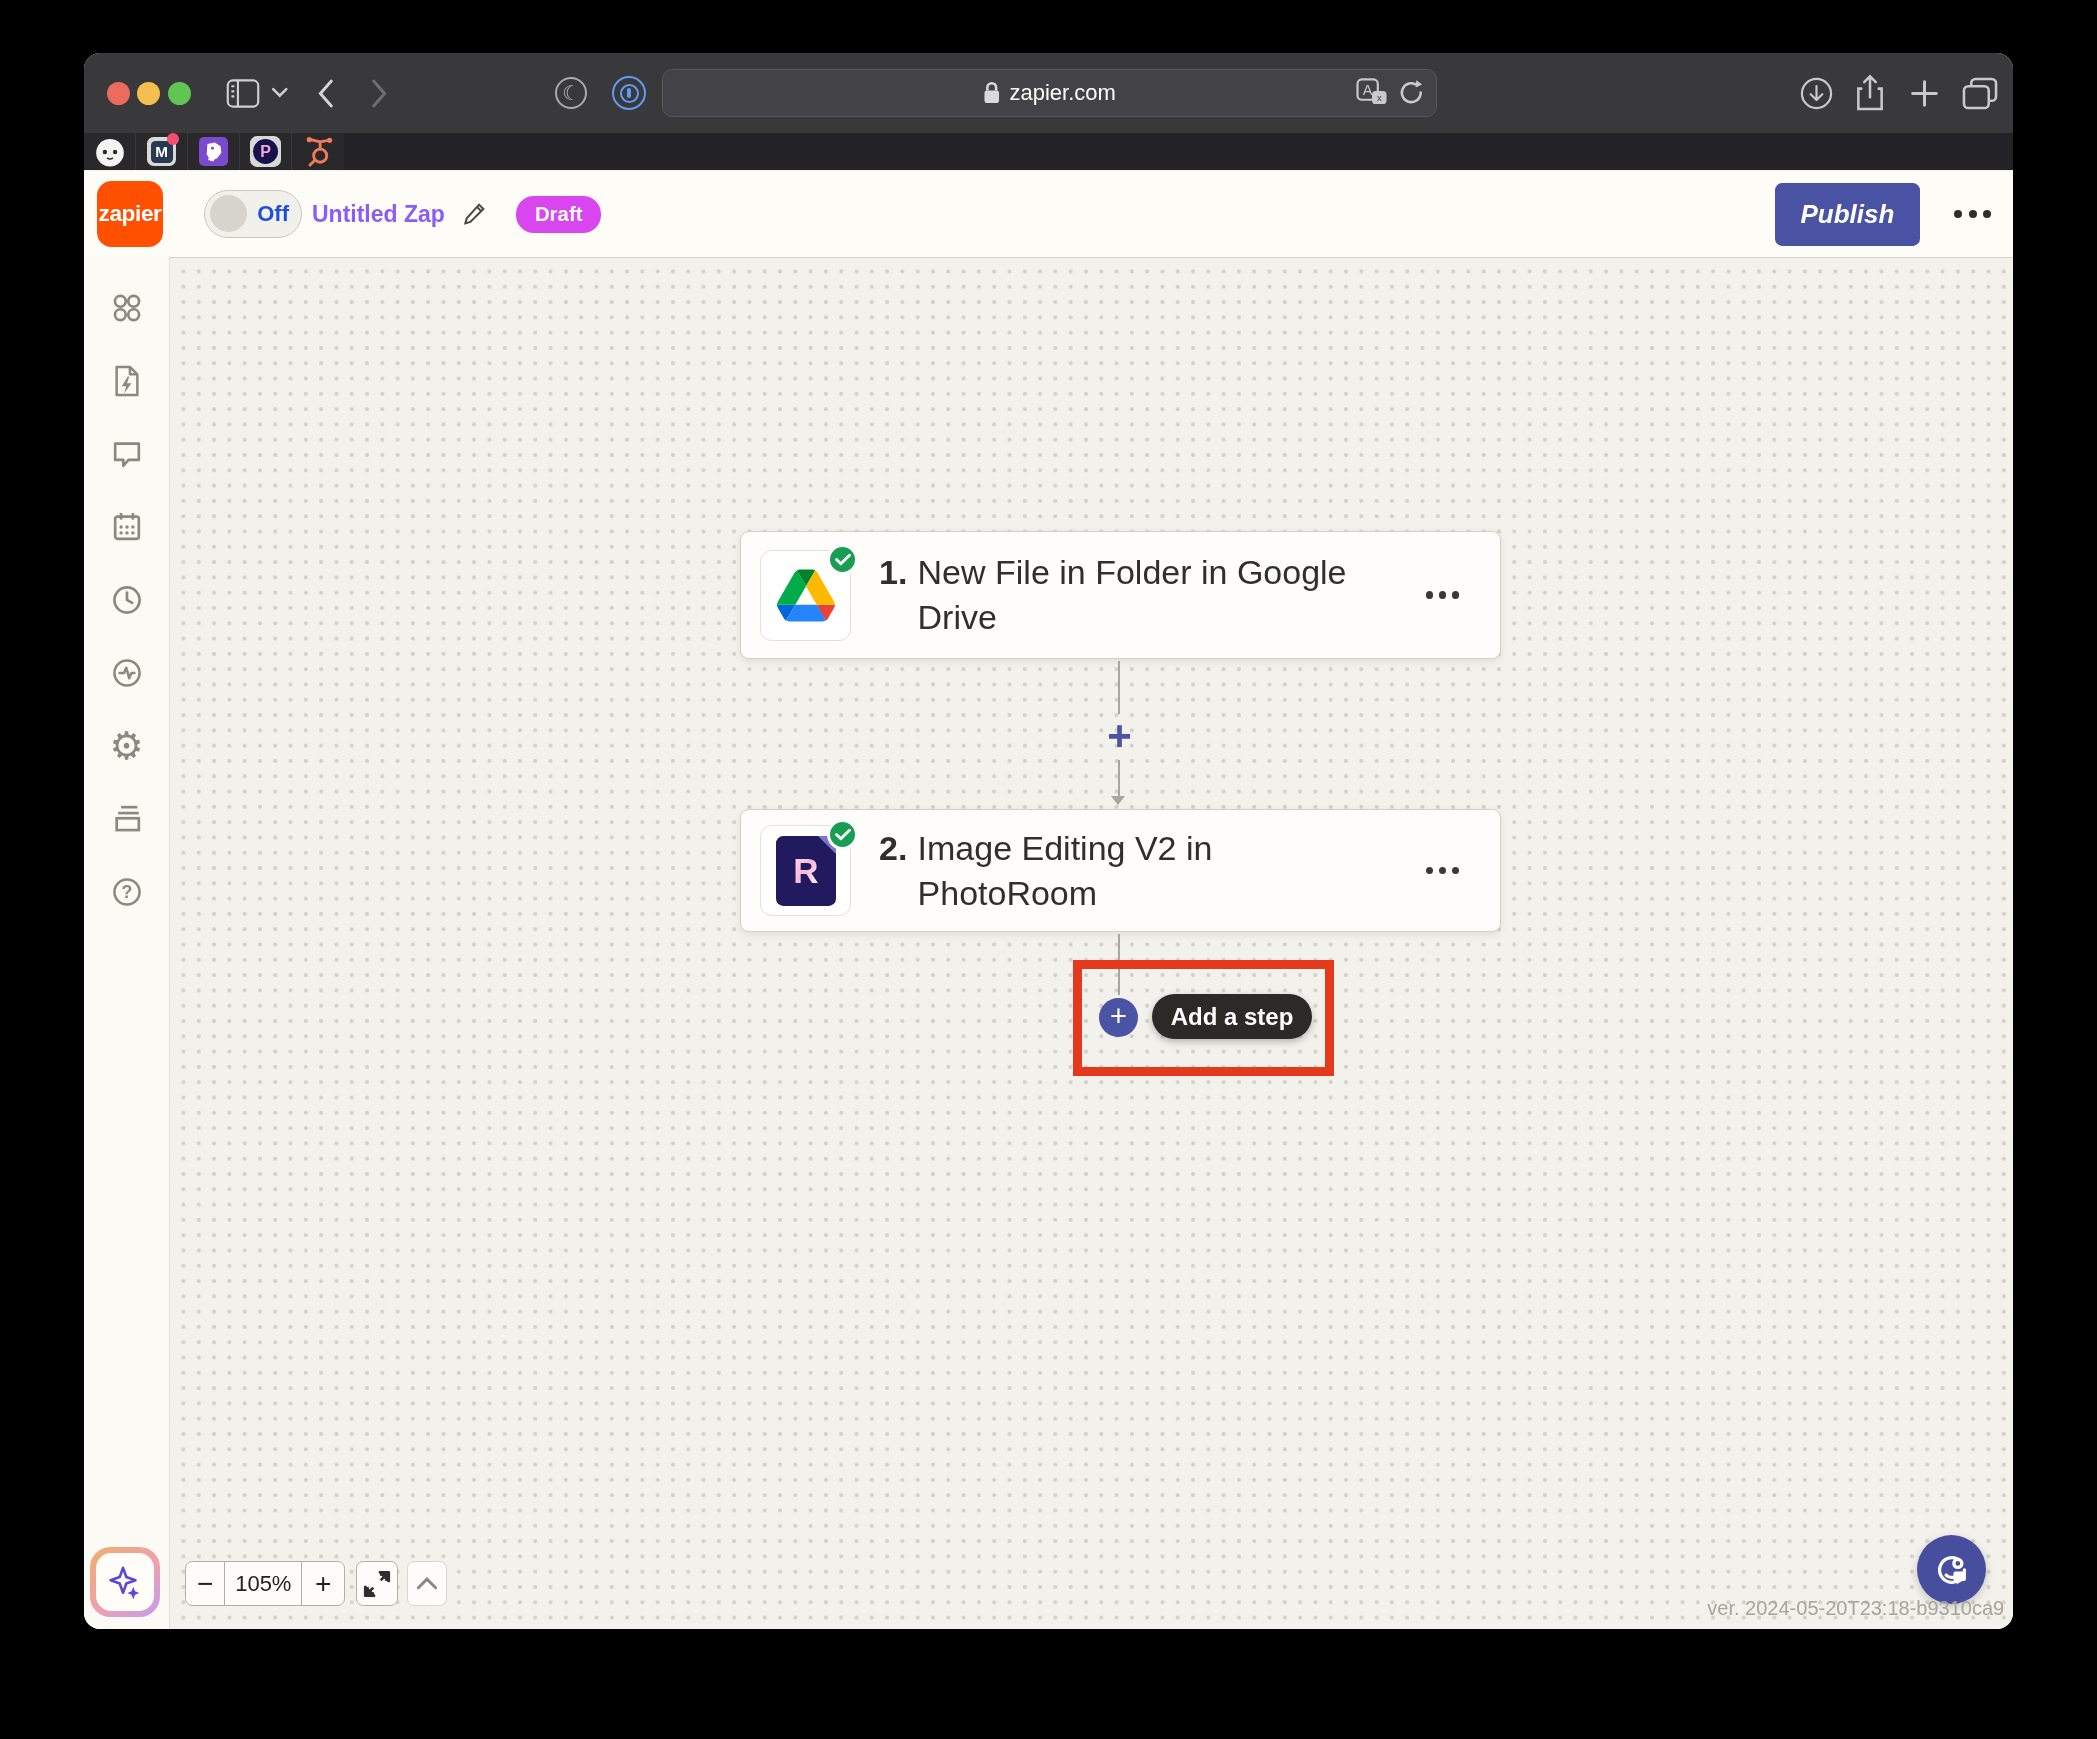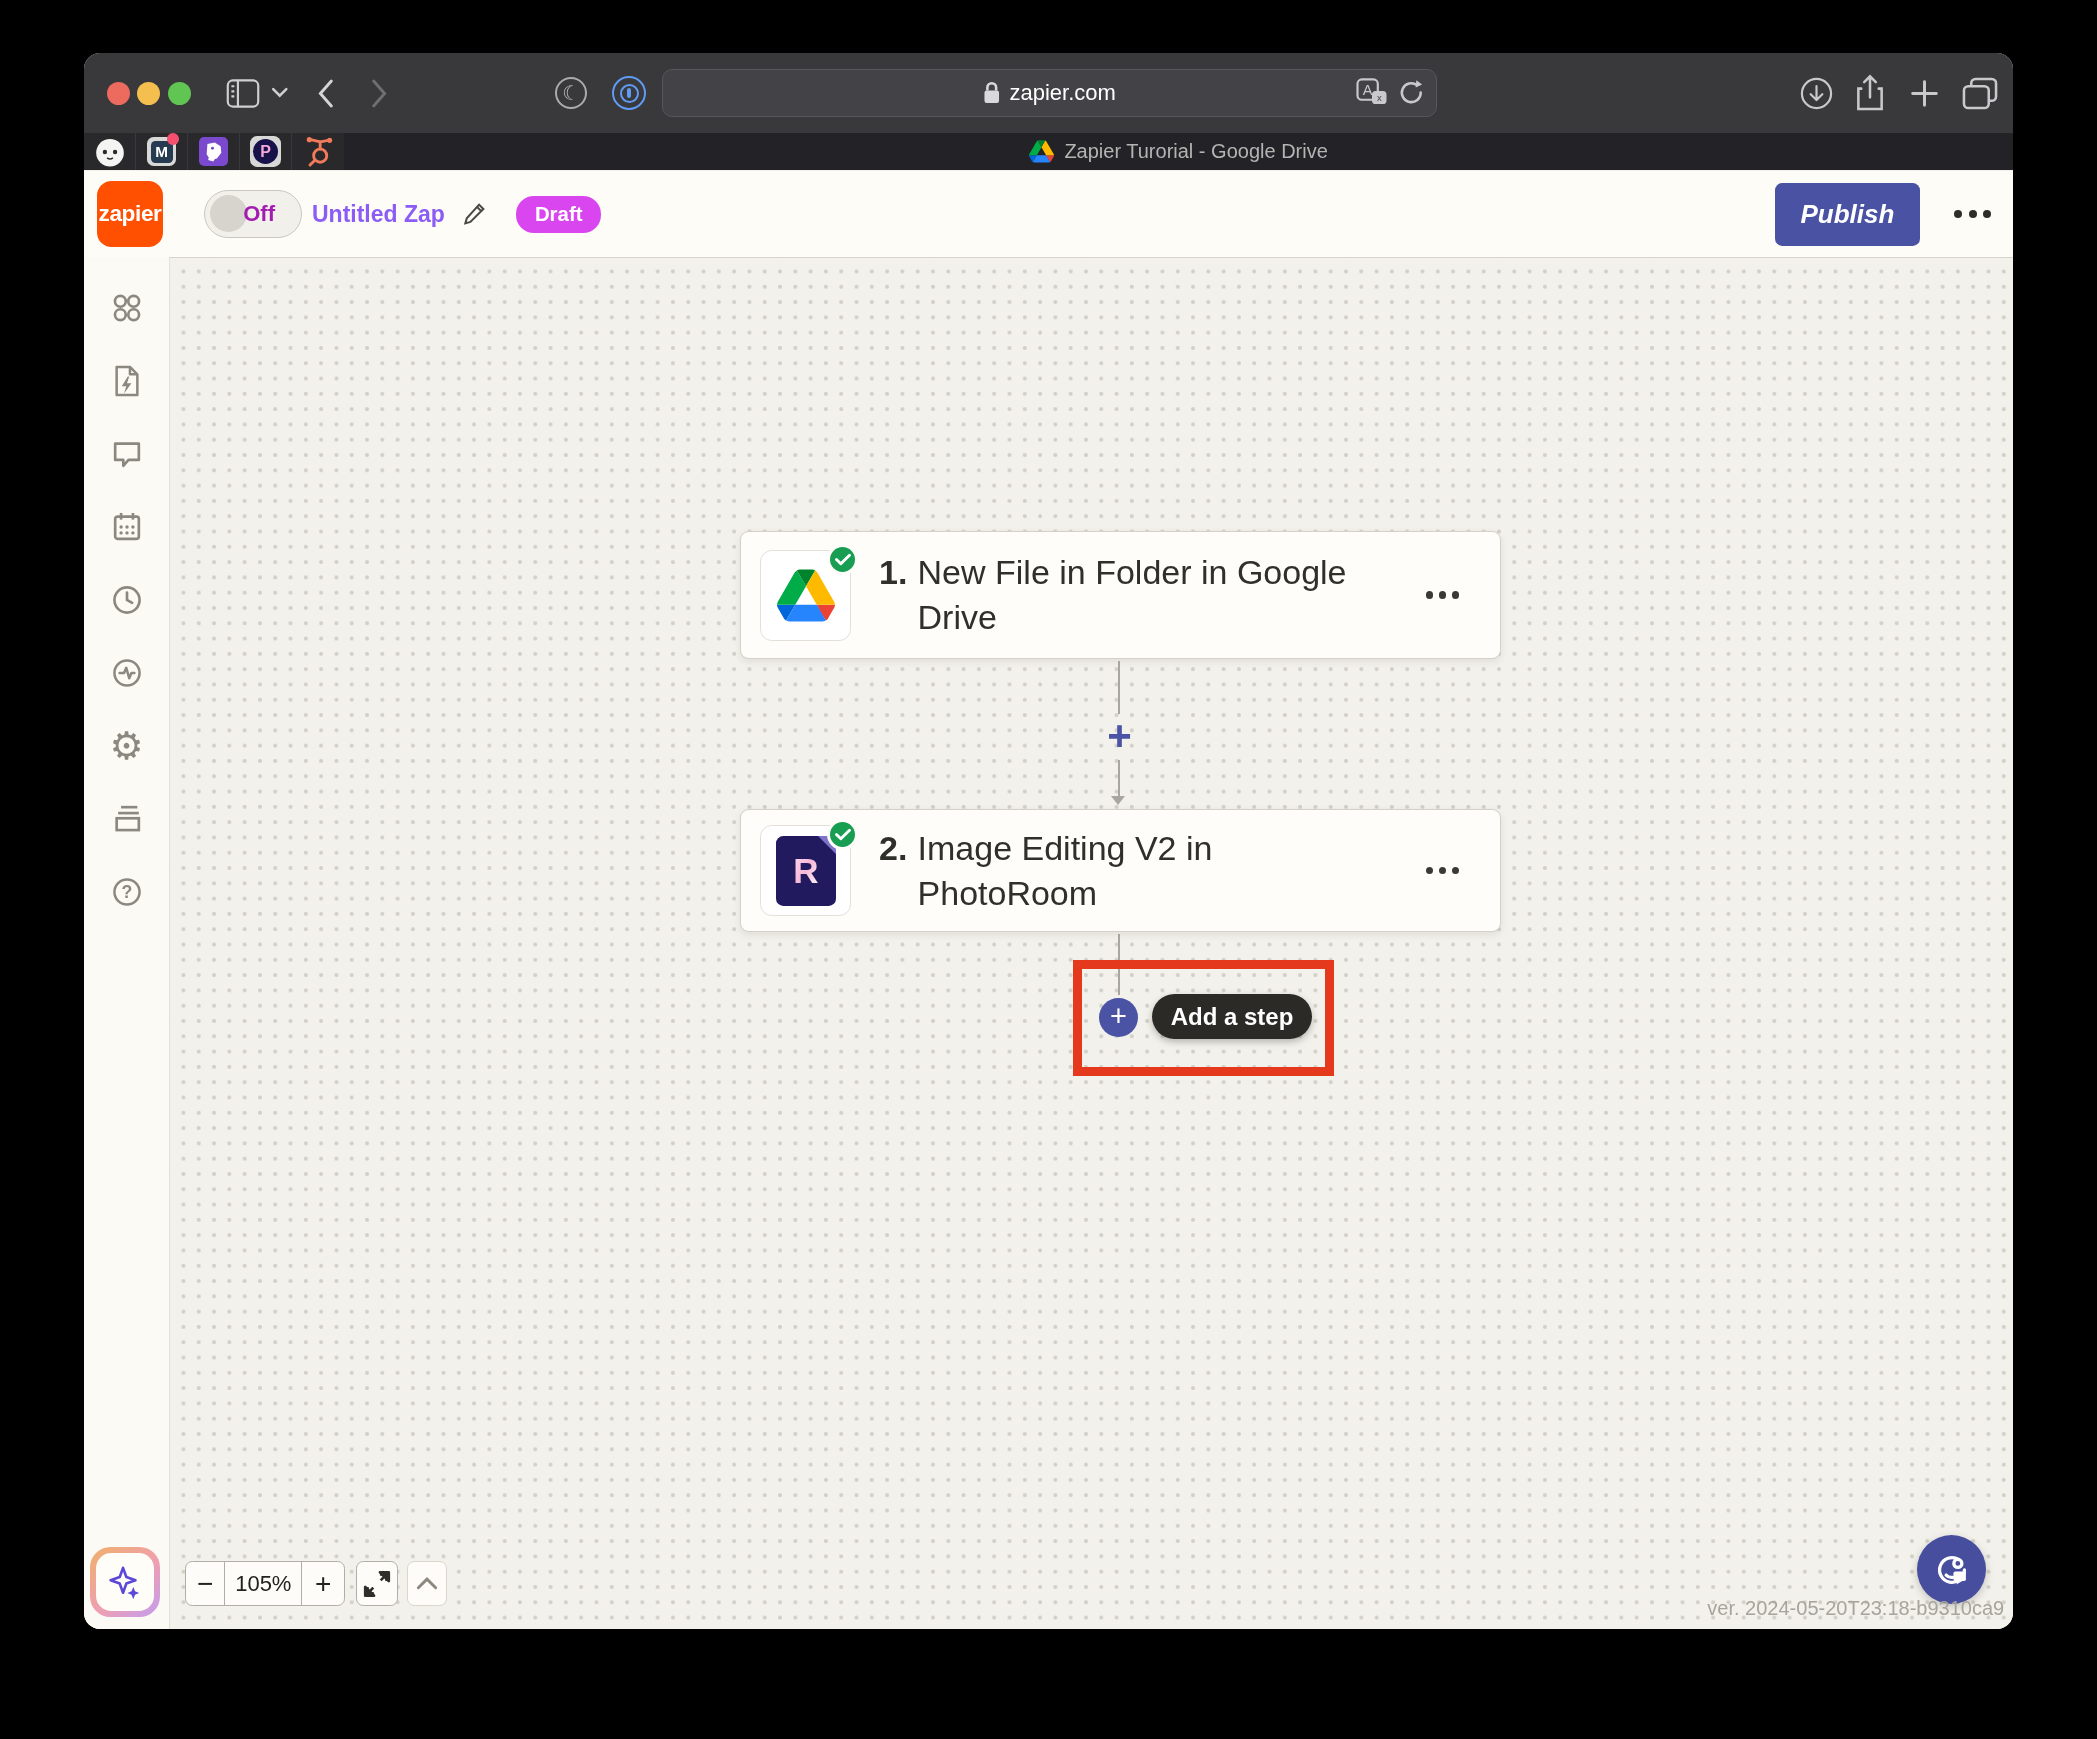--- a/index.html
+++ b/index.html
@@ -43,21 +43,21 @@
              color:#f2a9d8; font-weight:700; font-size:16px; }
 
   
   .appheader { position:absolute; left:0; top:118px; width:100%; height:86px; background:#fdfcf7;
                display:flex; align-items:center; padding:0 20.4px 0 13px; }
   .zap-logo { width:66px; height:66px; border-radius:14.6px; background:#ff4f00; color:#fff;
               display:flex; align-items:center; justify-content:center; font-size:22.6px; font-weight:700; letter-spacing:-0.4px; flex:none; }
   .toggle { margin-left:41px; width:98px; height:48px; border-radius:24px; background:#f1f0ea; border:1.5px solid #c9c7bf;
             display:flex; align-items:center; flex:none; position:relative; }
   .knob { position:absolute; left:5.1px; top:4.4px; width:37px; height:37px; border-radius:50%; background:#d6d4cd; }
-  .toggle-label { position:absolute; right:26px; font-size:22px; font-weight:700; color:#a21caf; }
+  .toggle-label { position:absolute; right:12px; font-size:22px; font-weight:700; color:#1d4ed8; }
   .zap-title { margin-left:10px; font-size:23px; font-weight:700; color:#8b5cf6; }
   .pencil { margin-left:16px; }
   .draft-badge { margin-left:29px; height:37px; padding:0 19px; border-radius:18px; background:#d946ef; color:#fff;
                  font-size:20.4px; font-weight:700; display:flex; align-items:center; }
   .publish-btn { margin-left:auto; width:145px; height:63px; border-radius:7.3px; background:#4a52a3; color:#fff;
                  font-size:26px; font-weight:700; display:flex; align-items:center; justify-content:center;font-style:italic; }
   .hdots { margin-left:34px; margin-right:1.5px; display:flex; gap:6.6px; }
   .hdots i { width:8px; height:8px; border-radius:50%; background:#2e2d29; }
 
   
@@ -252,31 +252,20 @@
       <svg width="32" height="32" viewBox="0 0 44 44" fill="none" stroke="#f07a59" stroke-width="4">
         <circle cx="25" cy="27" r="9"></circle>
         <path d="M25 18 V8 M25 8 L12 5 M25 8 L36 6" stroke-linecap="round"></path>
         <circle cx="10" cy="5" r="3.5" fill="#f07a59" stroke="none"></circle>
         <circle cx="38" cy="6" r="3.5" fill="#f07a59" stroke="none"></circle>
         <path d="M17 34 L11 40" stroke-linecap="round"></path>
       </svg>
     </div>
 
 
-    <div class="tab-inactive">
-      <svg width="25" height="22.6" viewBox="0 0 87.3 78">
-        <path d="m6.6 66.85 3.85 6.65c.8 1.4 1.95 2.5 3.3 3.3l13.75-23.8h-27.5c0 1.55.4 3.1 1.2 4.5z" fill="#0066da"></path>
-        <path d="m43.65 25-13.75-23.8c-1.35.8-2.5 1.9-3.3 3.3l-25.4 44a9.06 9.06 0 0 0 -1.2 4.5h27.5z" fill="#00ac47"></path>
-        <path d="m73.55 76.8c1.35-.8 2.5-1.9 3.3-3.3l1.6-2.75 7.65-13.25c.8-1.4 1.2-2.95 1.2-4.5h-27.5l5.85 11.5z" fill="#ea4335"></path>
-        <path d="m43.65 25 13.75-23.8c-1.35-.8-2.9-1.2-4.5-1.2h-18.5c-1.6 0-3.15.45-4.5 1.2z" fill="#00832d"></path>
-        <path d="m59.8 53h-32.3l-13.75 23.8c1.35.8 2.9 1.2 4.5 1.2h50.8c1.6 0 3.15-.45 4.5-1.2z" fill="#2684fc"></path>
-        <path d="m73.4 26.5-12.7-22c-.8-1.4-1.95-2.5-3.3-3.3l-13.75 23.8 16.15 28h27.45c0-1.55-.4-3.1-1.2-4.5z" fill="#ffba00"></path>
-      </svg>
-      <span class="tab-title">Zapier Turorial - Google Drive</span>
-    </div>
   </div>
 
   <div class="appheader">
     <div class="zap-logo">
       <span>zapier</span>
     </div>
     <div class="toggle">
       <span class="knob"></span>
       <span class="toggle-label">Off</span>
     </div>

